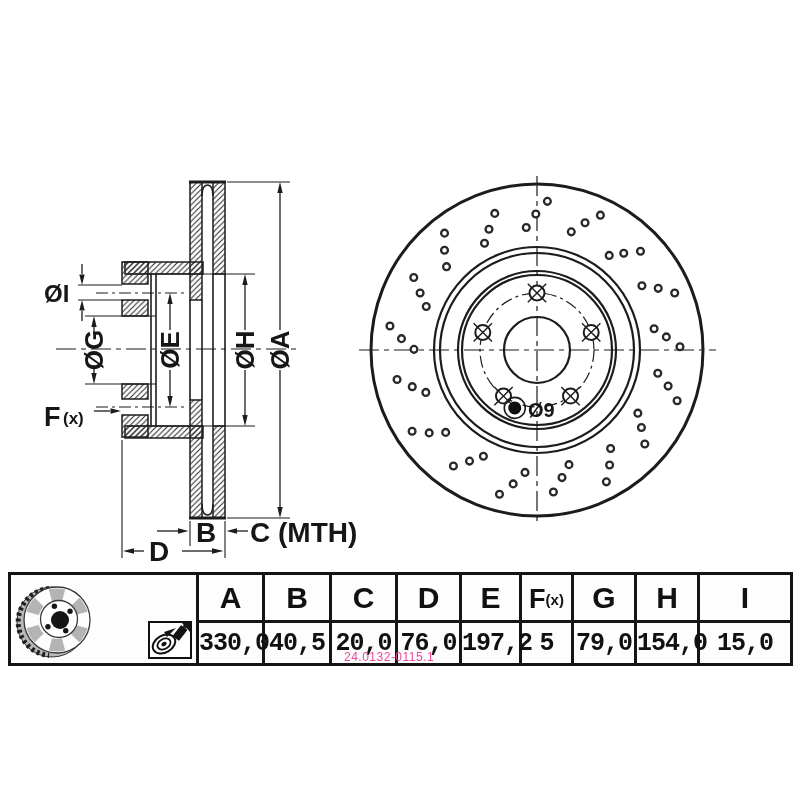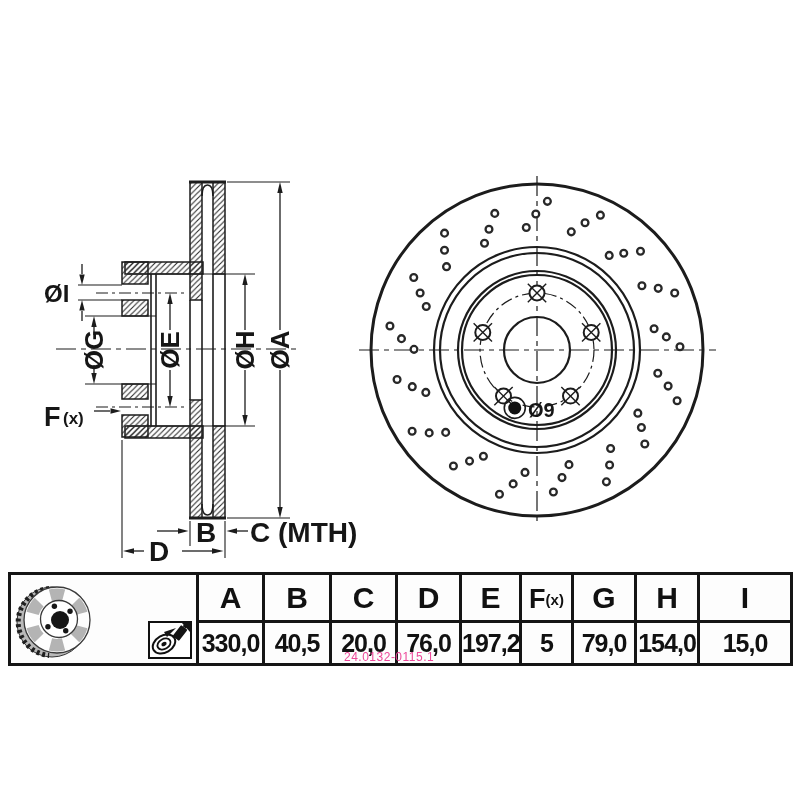--- a/index.html
+++ b/index.html
@@ -19,21 +19,21 @@
   .tick{stroke:#1c1c1c;stroke-width:1.4;}
   .drill-hole{fill:#fff;stroke:#282828;stroke-width:2.3;}
   .marked-outer{fill:none;stroke:#1c1c1c;stroke-width:1.6;}
   .marked-inner{fill:#101010;stroke:none;}
   
   table.spec{position:absolute;left:8px;top:572px;width:784px;border-collapse:collapse;
              table-layout:fixed;background:#fdfdfd;}
   table.spec th,table.spec td{border:3px solid #151515;text-align:center;vertical-align:middle;
              padding:0;color:#111;}
   table.spec tr.hdr th{height:45px;font-size:30px;font-weight:bold;}
-  table.spec tr.vals td{height:40px;font-size:25px;font-weight:bold;letter-spacing:-1px;}
+  table.spec tr.vals td{height:40px;font-size:25px;font-weight:bold;letter-spacing:-1px;font-family:Liberation Mono, monospace;}
   .fmain{font-size:27px;font-weight:bold;}
   .fsub{font-size:15px;font-weight:bold;vertical-align:3px;}
   .iconcell{position:relative;background:#fdfdfd;}
   .disc3d{position:absolute;left:4px;top:4px;}
   .coatbox{position:absolute;left:137px;top:46px;width:44px;height:38px;border:2.5px solid #111;
            background:#fff;box-sizing:border-box;}
   .pn{position:absolute;left:344px;top:650px;font-size:12px;font-weight:normal;color:#ec4899;
       letter-spacing:.5px;z-index:3;}
 </style>
 </head>

